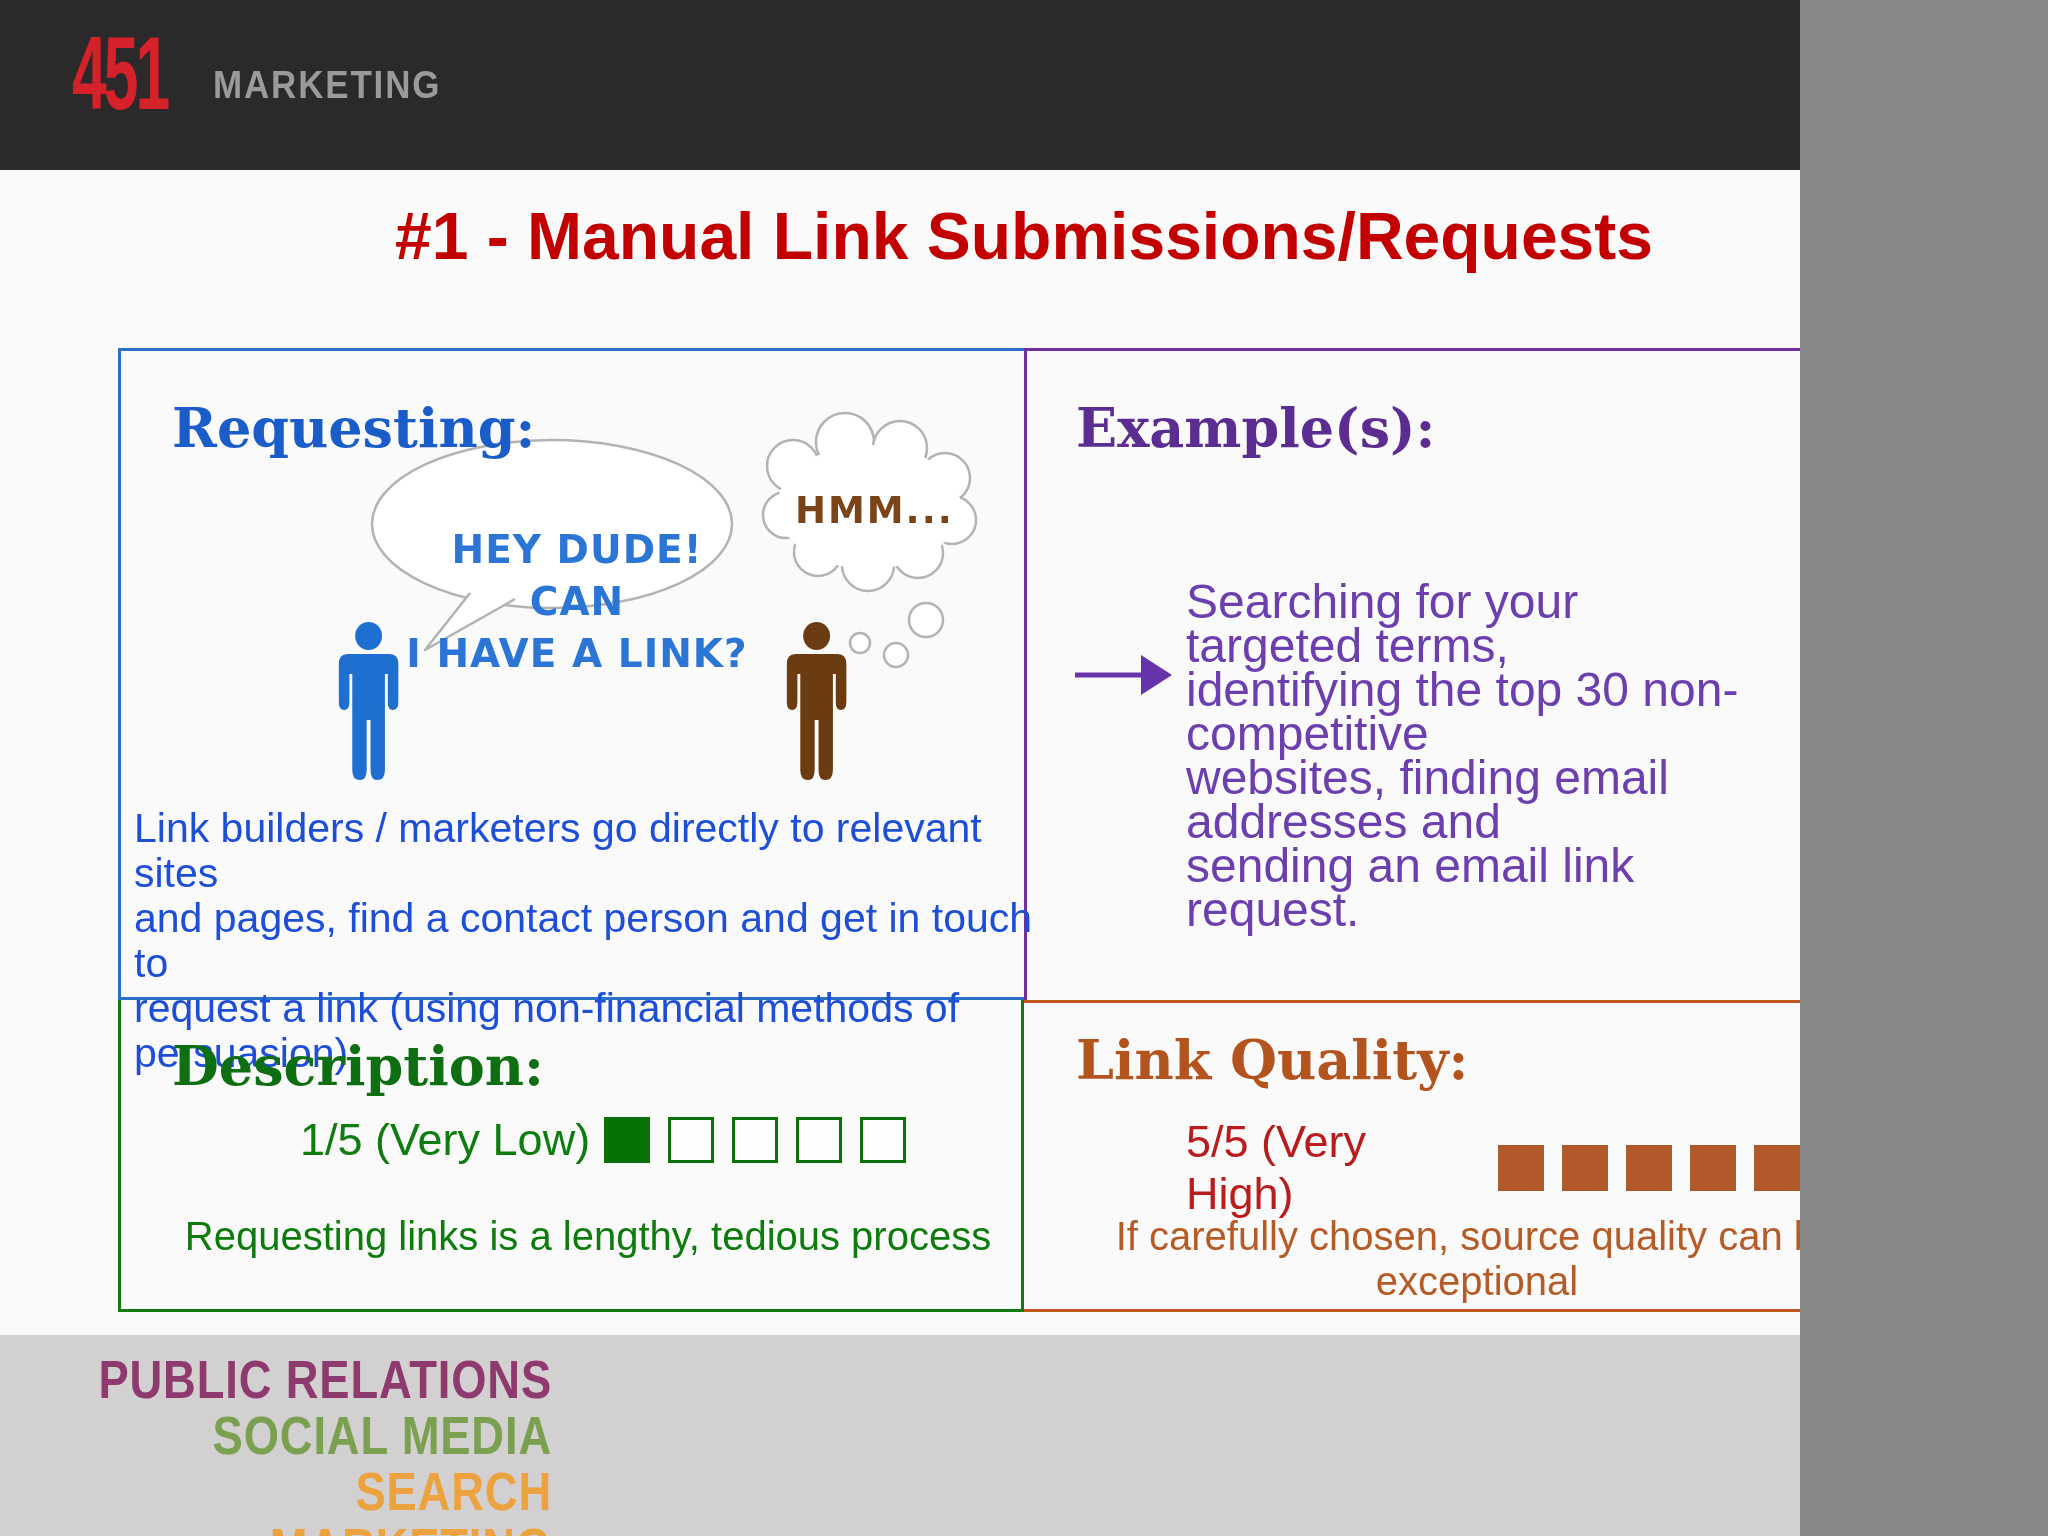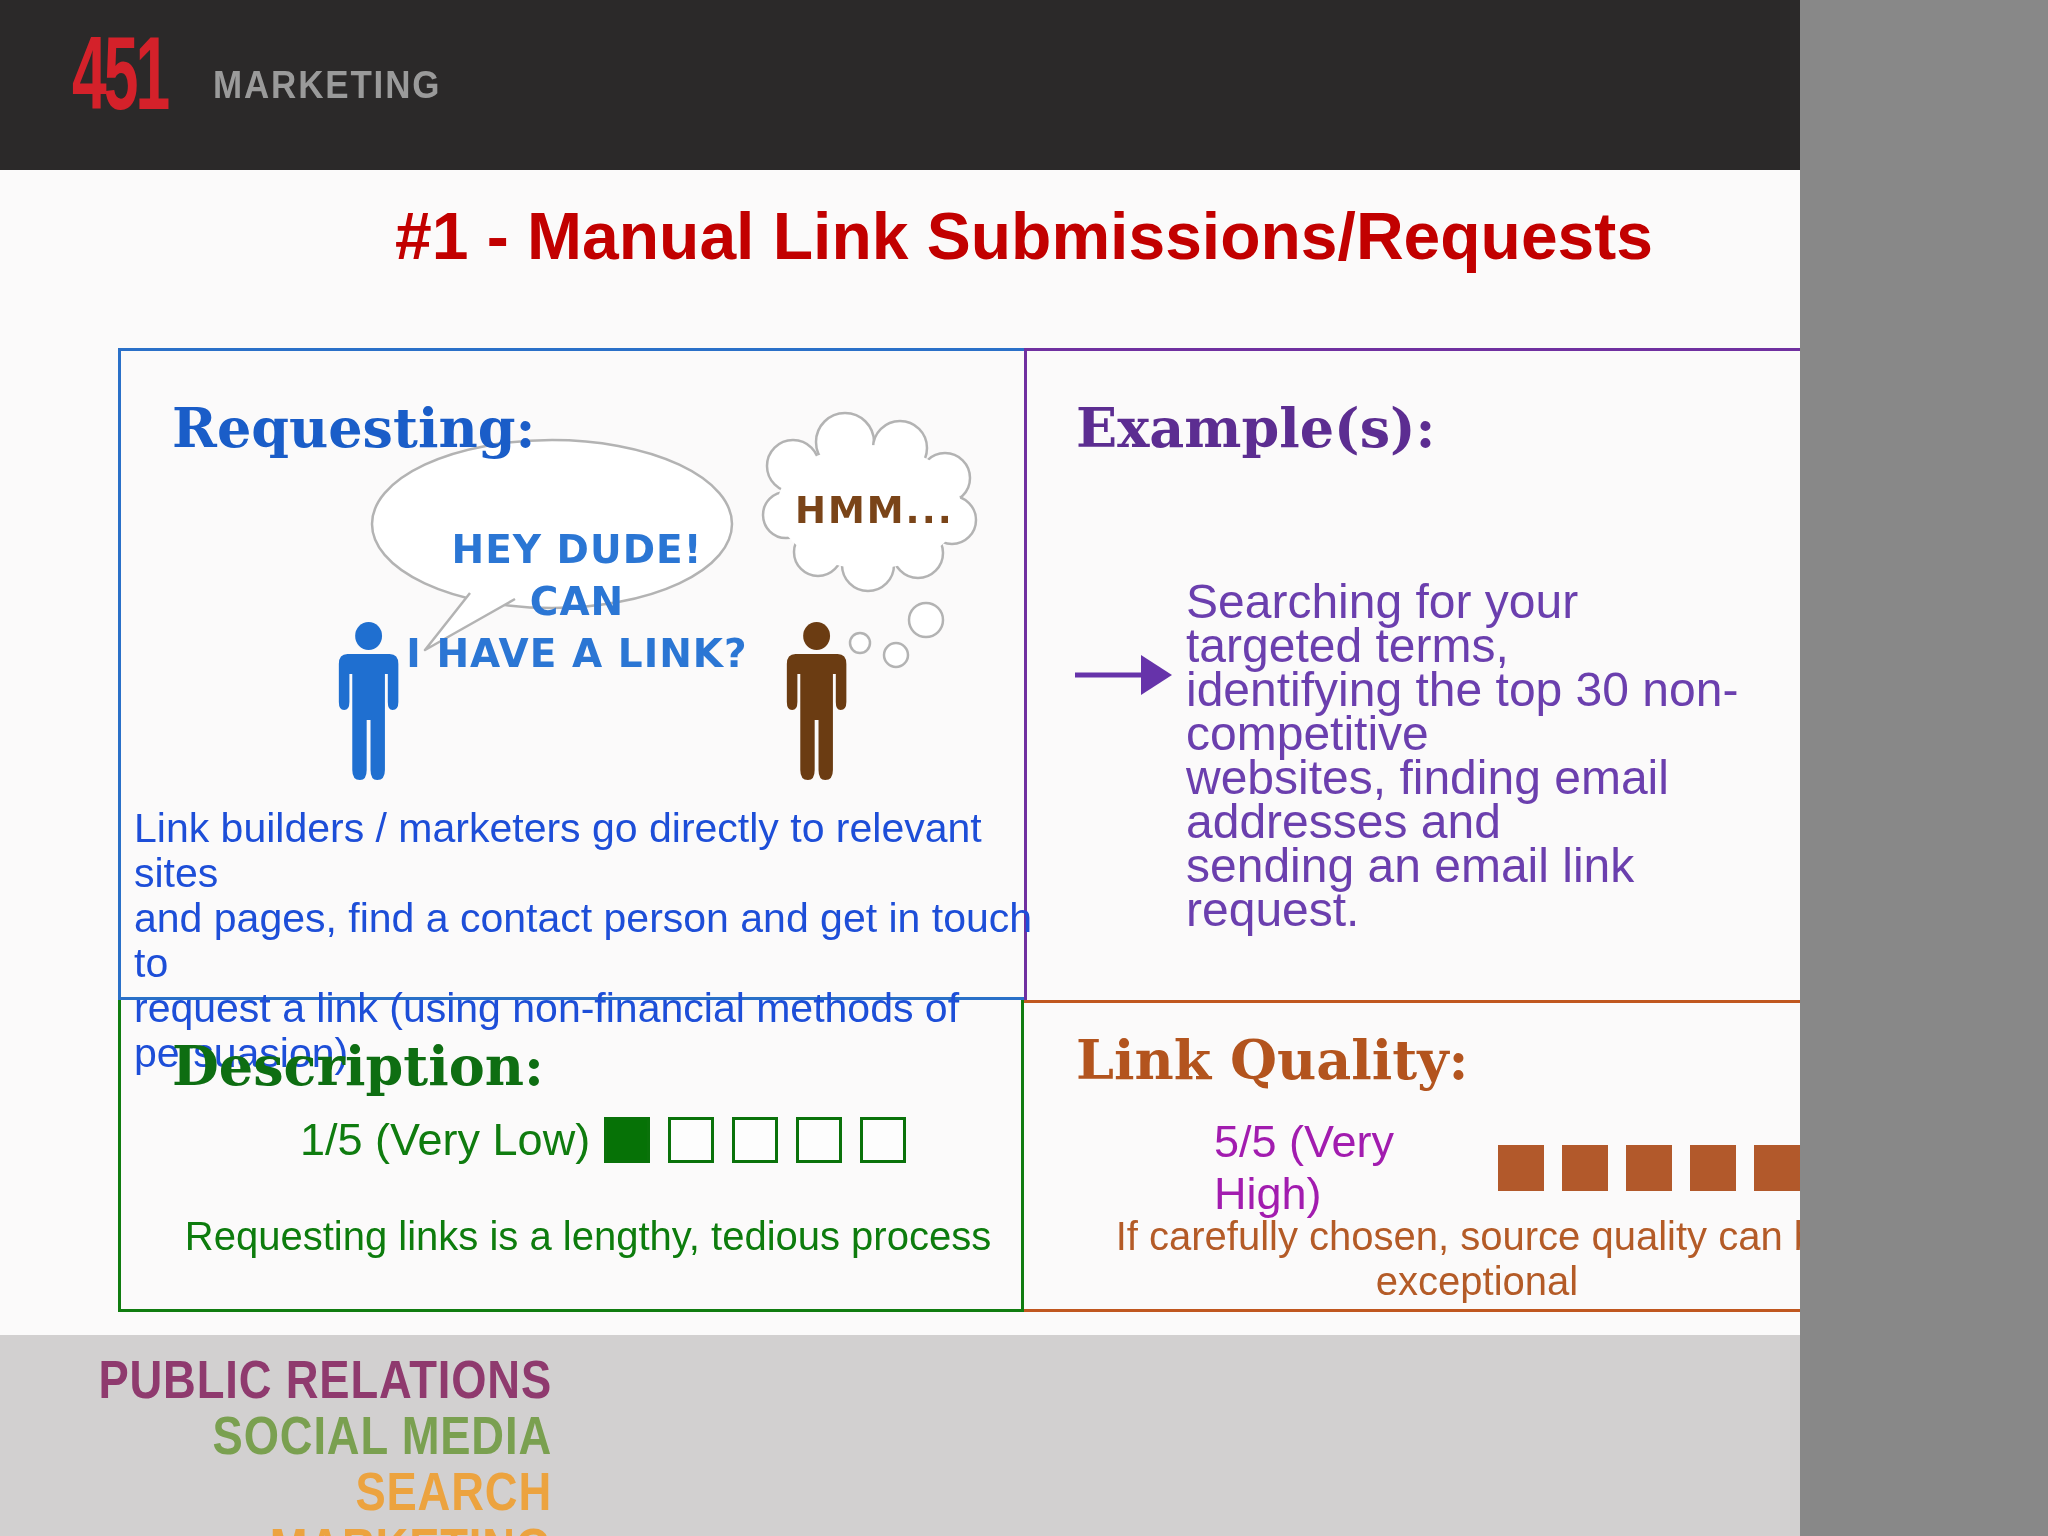--- a/index.html
+++ b/index.html
@@ -40,21 +40,21 @@
              line-height:45px;color:#1d4ed8;}
   
   .ex-body{position:absolute;left:1186px;top:580px;width:560px;font-size:48px;
            line-height:44px;color:#6b3fae;}
   
   .rating-row{position:absolute;display:flex;align-items:center;}
   #scal-row{left:300px;top:1114px;gap:14px;}
   #lq-row{left:1186px;top:1116px;gap:22px;}
   .rating-label{font-size:45px;}
   #scal-row .rating-label{color:#0f7c0f;}
-  #lq-row .rating-label{color:#a21caf;margin-left:28px;}
+  #lq-row .rating-label{color:#b91c1c;}
   .squares{display:flex;gap:18px;}
   .sq{width:46px;height:46px;box-sizing:border-box;background:#fdfdfd;}
   #scal-row .sq{border:3px solid #0a720a;}
   #scal-row .sq.filled{background:#067206;}
   #lq-row .sq{border:3px solid #b2592b;}
   #lq-row .sq.filled{background:#b2592b;}
   
   .caption{position:absolute;text-align:center;font-size:40px;}
   #scal-caption{left:118px;top:1214px;width:906px;color:#0d7c0d;padding-left:17px;}
   #lq-caption{left:1024px;top:1214px;width:906px;color:#b45b27;}

